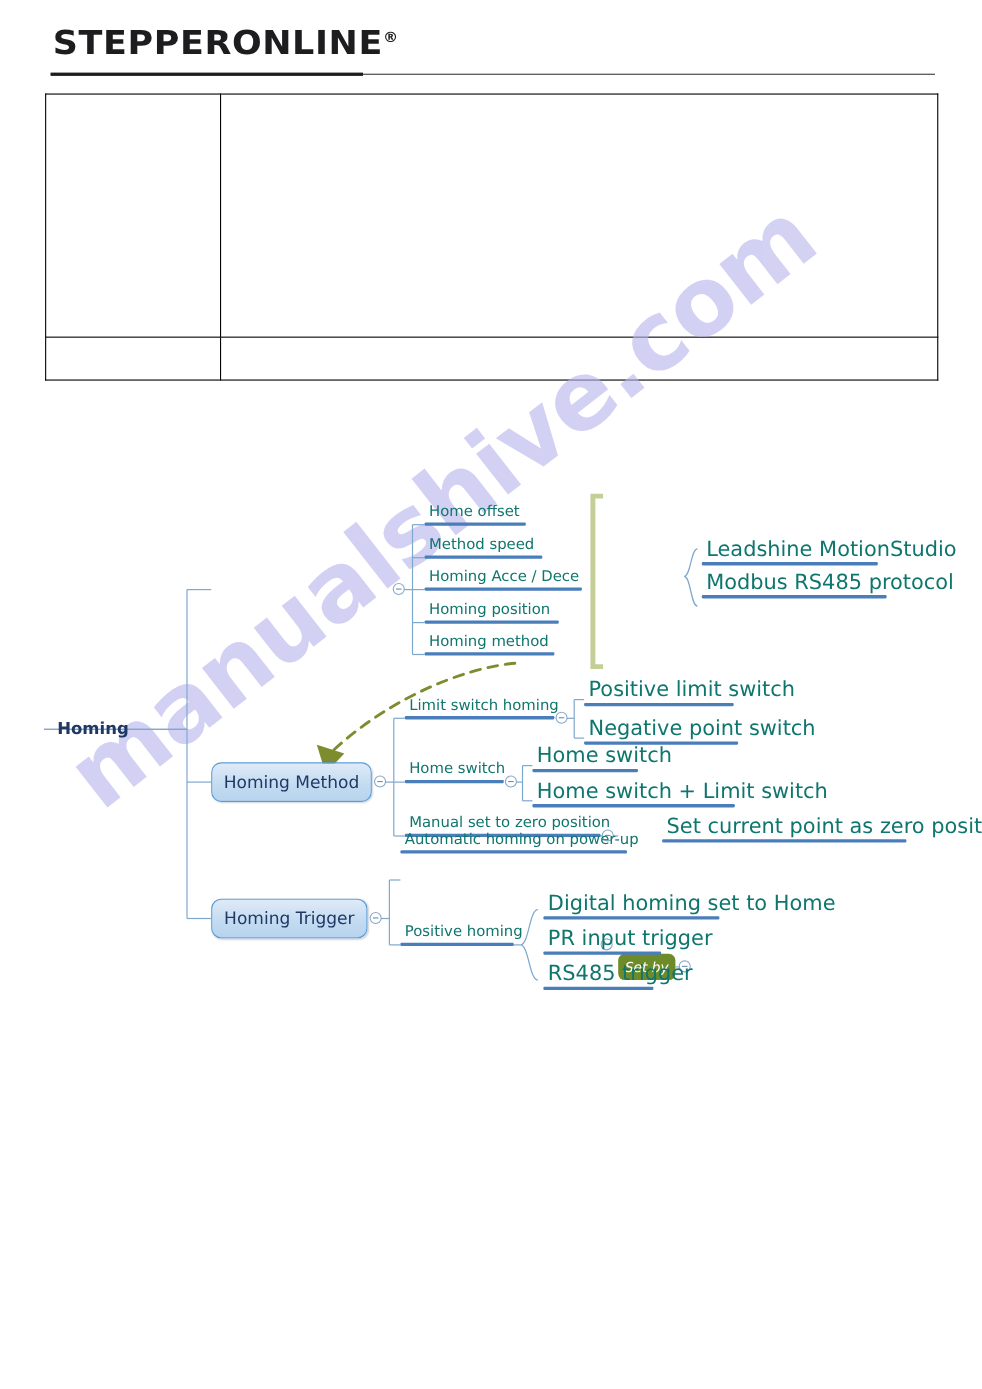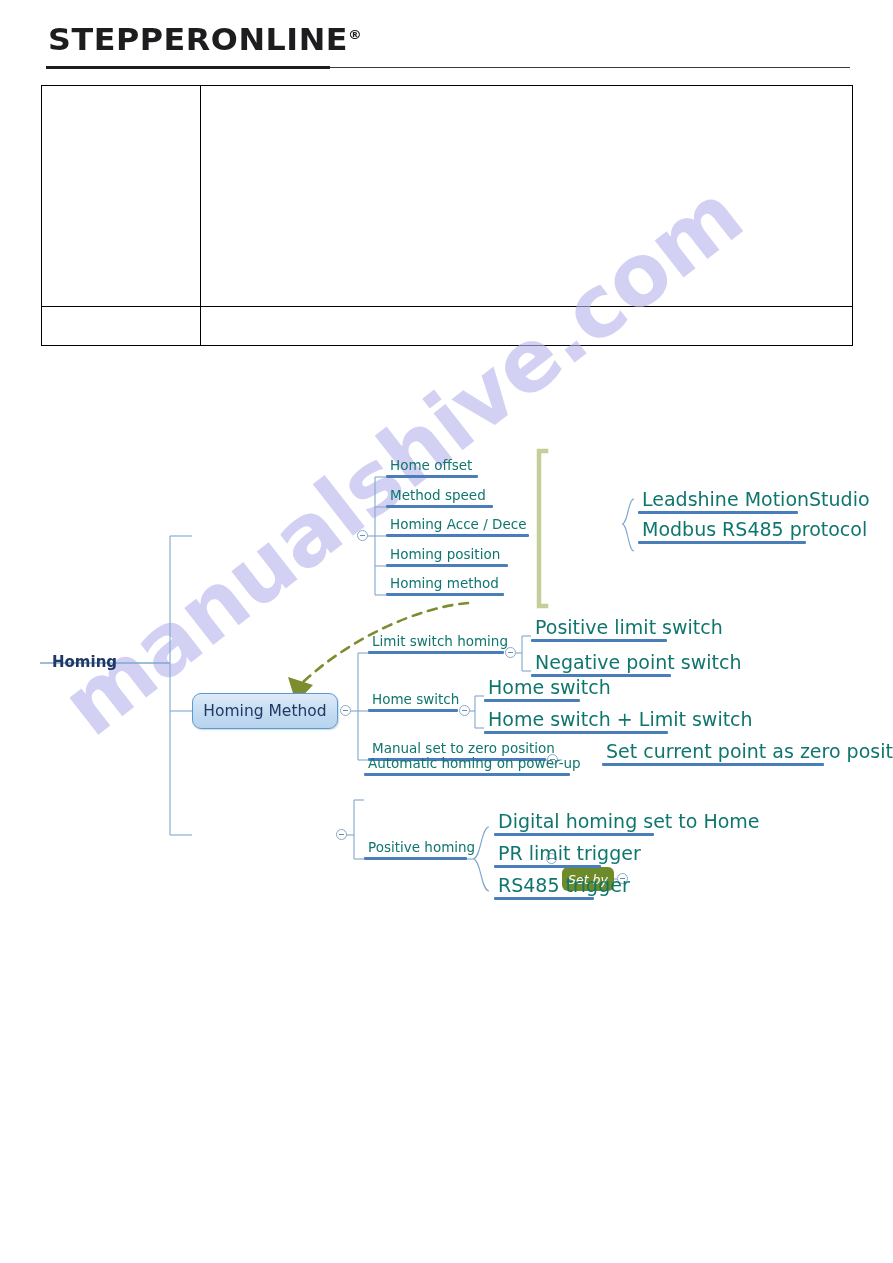--- a/index.html
+++ b/index.html
@@ -302,20 +302,21 @@
 
     <g stroke="#7fa8cd" stroke-width="1.1" fill="none">
       <path d="M 489 472 C 481 472 481 504 473 504 C 481 504 481 536 489 536"></path>
       <line x1="466" y1="504" x2="473" y2="504"></line>
     </g>
   </svg>
 
   <div id="root-node">Homing</div>
 
   <div class="main-node" id="node-homing-method">Homing Method</div>
+  <div class="main-node" id="node-homing-trigger">Homing Trigger</div>
 
   <div class="toggle" style="left:357px; top:175px;"></div>
   <div class="toggle" style="left:340px; top:350px;"></div>
   <div class="toggle" style="left:336px; top:474px;"></div>
 
   <div class="leaf lvl2" style="left:386px; top:104px; width:92px;">
     <span class="txt">Home offset</span>
     <span class="rule"></span>
   </div>
   <div class="leaf lvl2" style="left:386px; top:134px; width:107px;">
@@ -397,21 +398,21 @@
     <span class="txt">Positive homing</span>
     <span class="rule"></span>
   </div>
   <div class="toggle" style="left:546px; top:498px;"></div>
 
   <div class="leaf lvl3" style="left:494px; top:457px; width:160px;">
     <span class="txt">Digital homing set to Home</span>
     <span class="rule"></span>
   </div>
   <div class="leaf lvl3" style="left:494px; top:489px; width:107px;">
-    <span class="txt">PR limit trigger</span>
+    <span class="txt">PR input trigger</span>
     <span class="rule"></span>
   </div>
   <div class="leaf lvl3" style="left:494px; top:521px; width:100px;">
     <span class="txt">RS485 trigger</span>
     <span class="rule"></span>
   </div>
 
 </div>
 
 </body></html>

